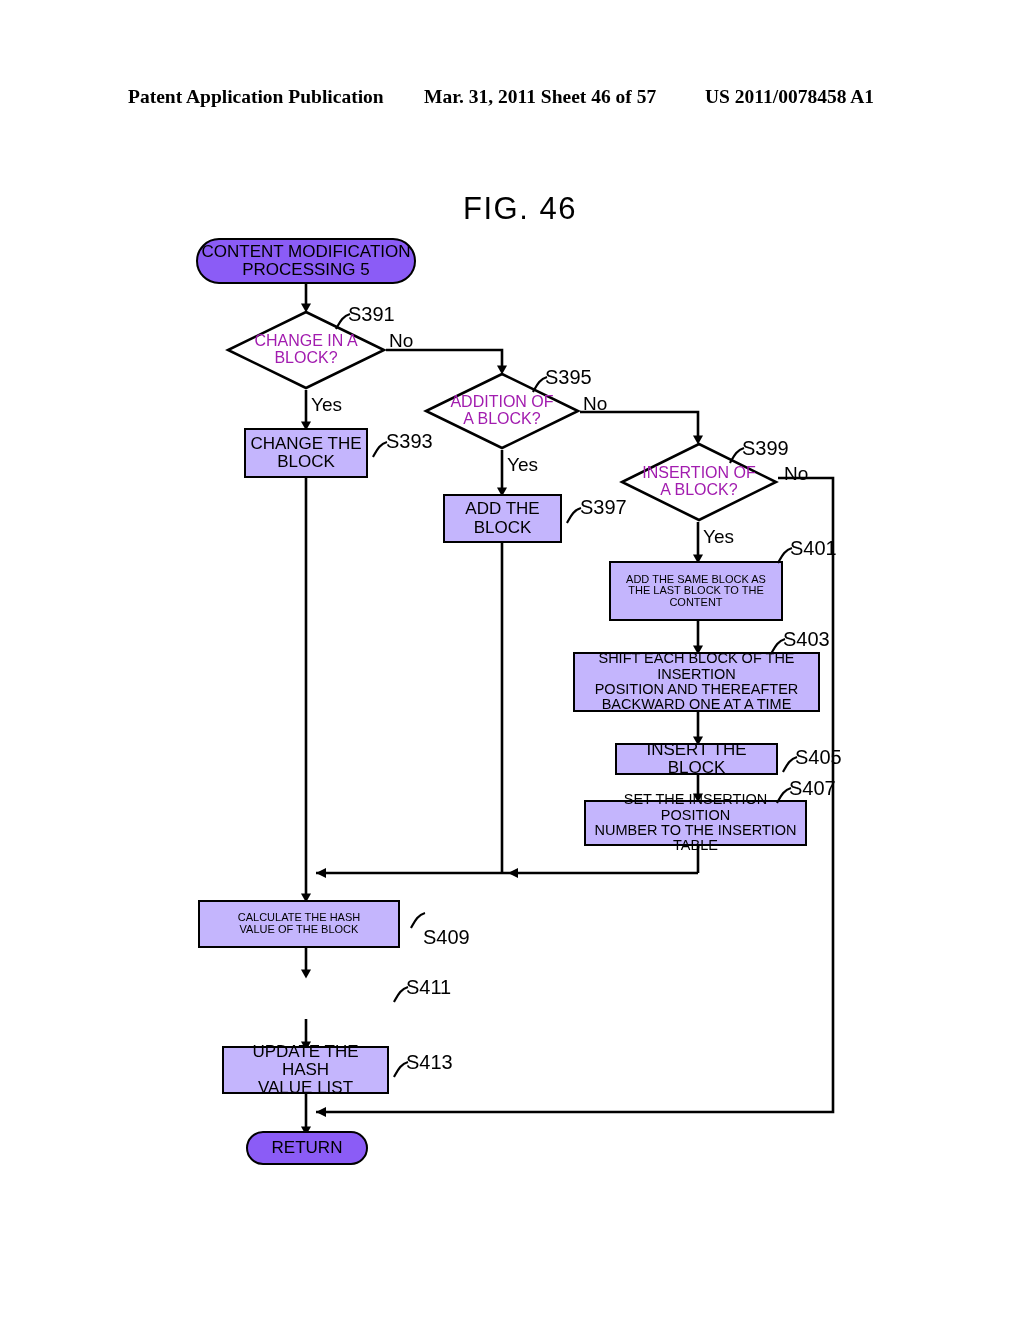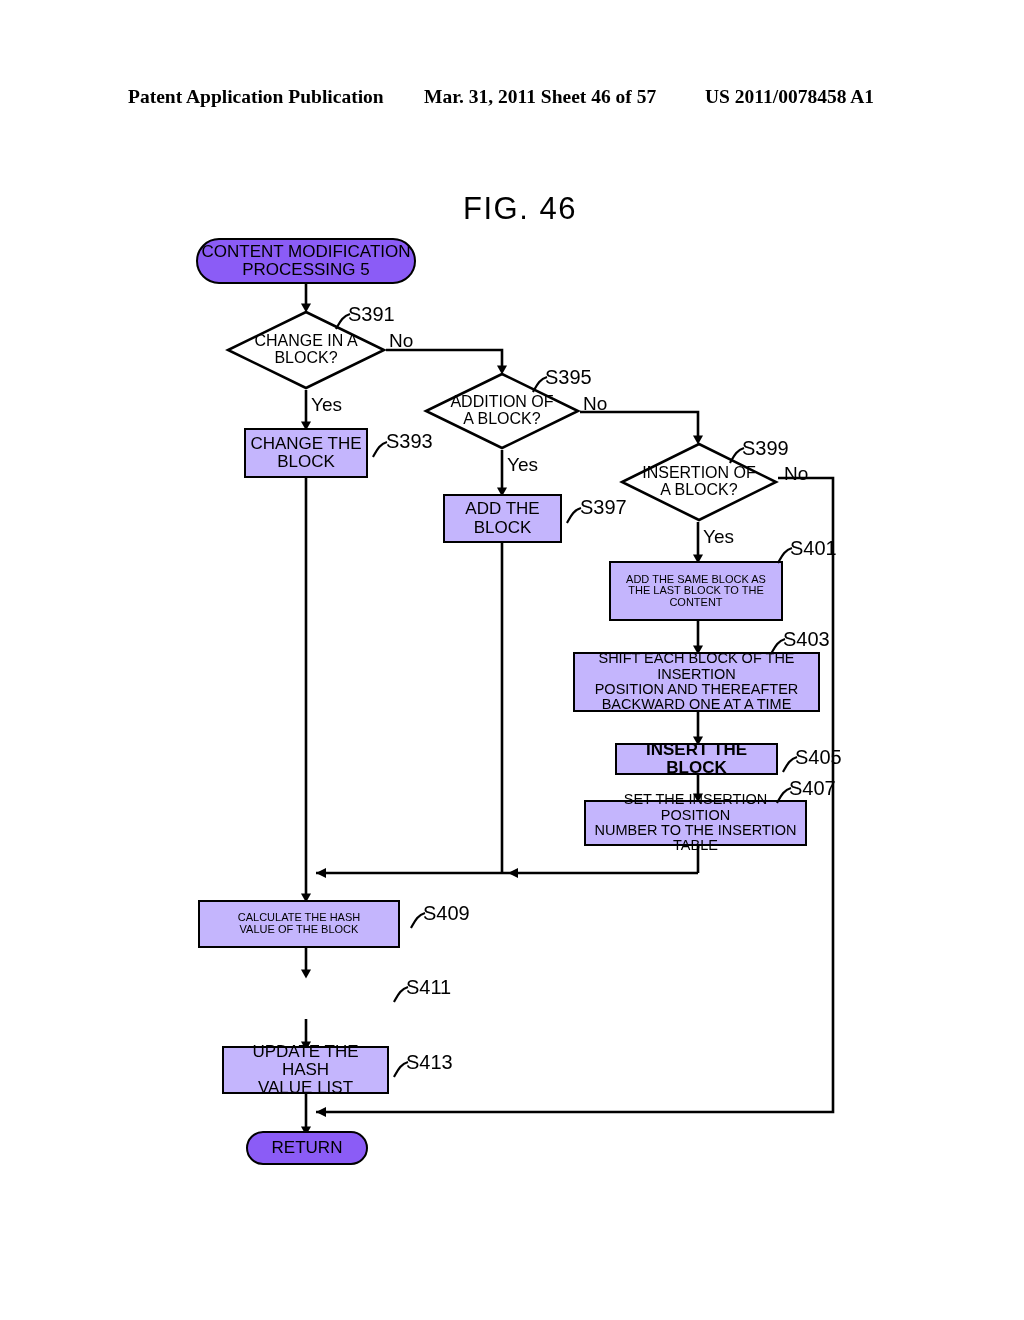--- a/index.html
+++ b/index.html
@@ -86,21 +86,21 @@
     position: absolute;
     left: 0;
     top: 0;
     width: 100%;
     height: 100%;
     display: flex;
     align-items: center;
     justify-content: center;
     text-align: center;
     line-height: 1.06;
-    color: #000000;
+    color: #a21caf;
     white-space: pre-line;
   }
 
   
   .steplabel {
     position: absolute;
     font-size: 20px;
     color: #000;
     white-space: nowrap;
   }
@@ -269,42 +269,42 @@
   <div class="node process" style="left:573px; top:652px; width:247px; height:60px; font-size:14.5px;">
     <span class="txt">SHIFT EACH BLOCK OF THE INSERTION
 POSITION AND THEREAFTER
 BACKWARD ONE AT A TIME</span>
   </div>
   <div class="steplabel" style="left:783px; top:628px;">S403</div>
   <svg class="hook" style="left:769px; top:637px;" width="20" height="18" viewBox="0 0 20 18">
     <path d="M2,17 C5,12 8,4 16,2" stroke="#000" stroke-width="2.2" fill="none"></path>
   </svg>
 
-  <div class="node process" style="left:615px; top:743px; width:163px; height:32px; font-size:17px;font-weight:bold;">
+  <div class="node process" style="left:615px; top:743px; width:163px; height:32px; font-size:17px;">
     <span class="txt">INSERT THE BLOCK</span>
   </div>
   <div class="steplabel" style="left:795px; top:746px;">S405</div>
   <svg class="hook" style="left:781px; top:755px;" width="20" height="18" viewBox="0 0 20 18">
     <path d="M2,17 C5,12 8,4 16,2" stroke="#000" stroke-width="2.2" fill="none"></path>
   </svg>
 
   <div class="node process" style="left:584px; top:800px; width:223px; height:46px; font-size:14.5px;">
     <span class="txt">SET THE INSERTION POSITION
 NUMBER TO THE INSERTION TABLE</span>
   </div>
   <div class="steplabel" style="left:789px; top:777px;">S407</div>
   <svg class="hook" style="left:775px; top:786px;" width="20" height="18" viewBox="0 0 20 18">
     <path d="M2,17 C5,12 8,4 16,2" stroke="#000" stroke-width="2.2" fill="none"></path>
   </svg>
 
   <div class="node process" style="left:198px; top:900px; width:202px; height:48px; font-size:11px;">
     <span class="txt">CALCULATE THE HASH
 VALUE OF THE BLOCK</span>
   </div>
-  <div class="steplabel" style="left:423px; top:902px;">S409</div>
+  <div class="steplabel" style="left:423px; top:926px;">S409</div>
   <svg class="hook" style="left:409px; top:911px;" width="20" height="18" viewBox="0 0 20 18">
     <path d="M2,17 C5,12 8,4 16,2" stroke="#000" stroke-width="2.2" fill="none"></path>
   </svg>
 
   <div class="steplabel" style="left:406px; top:976px;">S411</div>
   <svg class="hook" style="left:392px; top:985px;" width="20" height="18" viewBox="0 0 20 18">
     <path d="M2,17 C5,12 8,4 16,2" stroke="#000" stroke-width="2.2" fill="none"></path>
   </svg>
 
   <div class="node process" style="left:222px; top:1046px; width:167px; height:48px; font-size:17px;justify-content:flex-end;">

